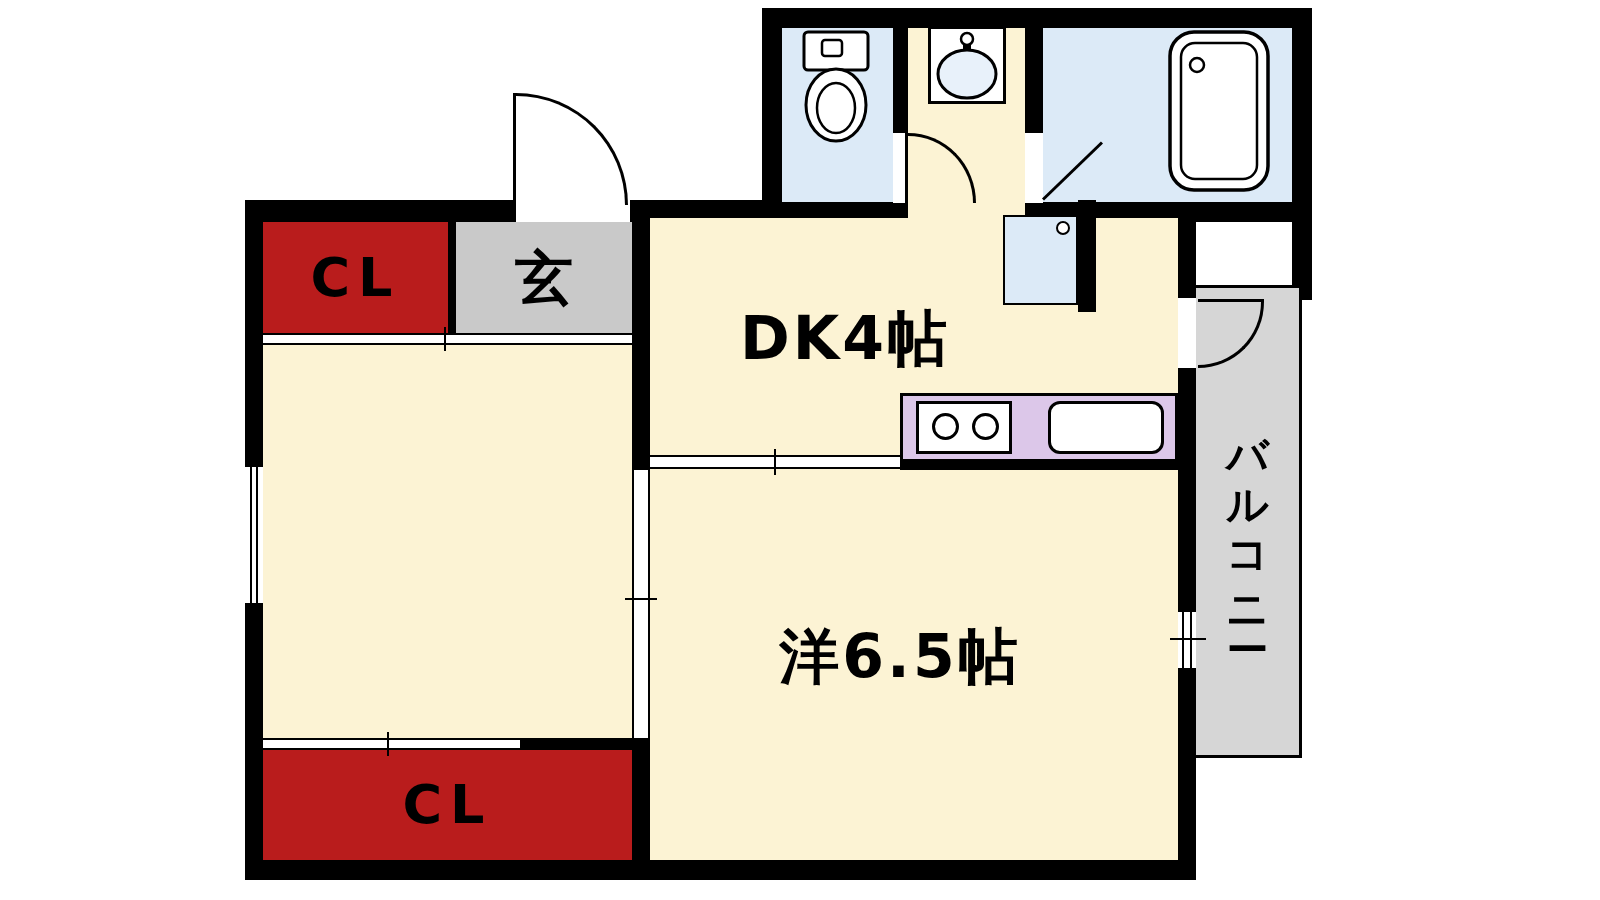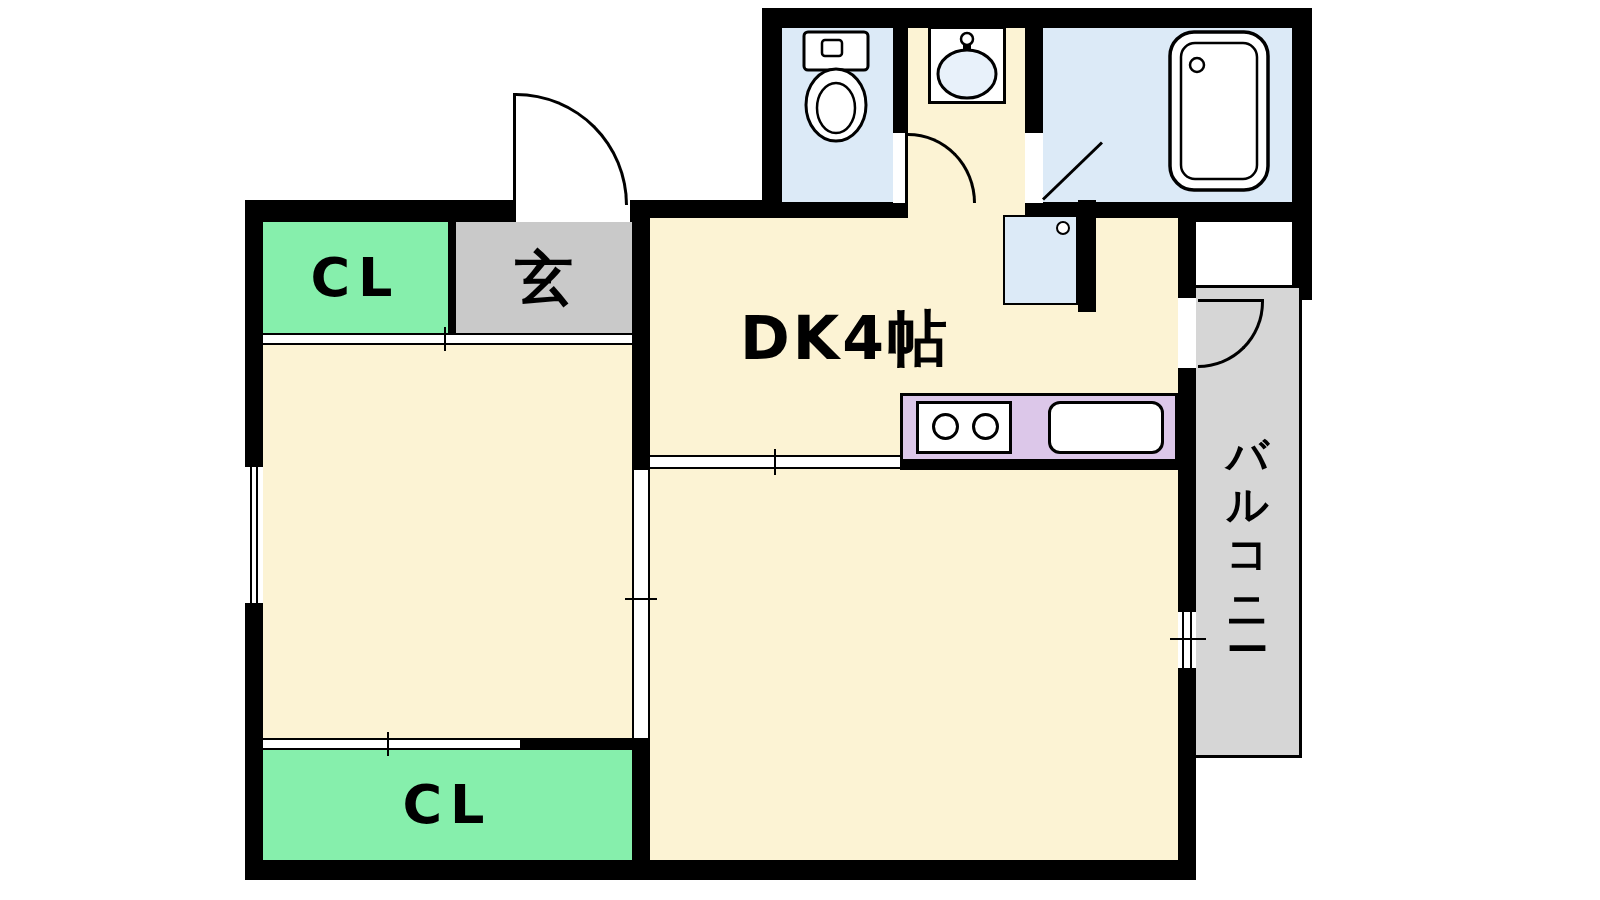--- a/index.html
+++ b/index.html
@@ -2,21 +2,21 @@
 <html><head>
 <meta charset="utf-8">
 <style>
   html,body{margin:0;padding:0;background:#fff;}
   #canvas{position:relative;width:1600px;height:900px;background:#fff;overflow:hidden;
           font-family:"DejaVu Sans",sans-serif;color:#000;}
   .abs{position:absolute;box-sizing:border-box;}
   .wall{background:#000;}
   .white{background:#fff;}
   .room-cream{background:#fcf3d4;}
-  .room-pink{background:#86efac;}
+  .room-pink{background:#b91c1c;}
   .room-gray{background:#c9c9c9;}
   .room-blue{background:#dceaf7;}
   .room-balcony{background:#d6d6d6;border-top:3px solid #000;border-right:3px solid #000;border-bottom:3px solid #000;}
   .flexc{display:flex;align-items:center;justify-content:center;}
   .lbl{font-weight:600;line-height:1;white-space:nowrap;}
   .lbl-big{font-size:60px;letter-spacing:3px;}
   .lbl-cl{font-size:54px;letter-spacing:8px;}
   .lbl-gen{font-size:58px;}
   .lbl-balcony{writing-mode:vertical-rl;font-size:42px;letter-spacing:7px;font-weight:600;}
   .slide-h{background:#fff;border-top:2px solid #000;border-bottom:2px solid #000;}
@@ -122,14 +122,17 @@
 
   <svg class="abs" style="left:1168px;top:30px;" width="102" height="162" viewBox="0 0 102 162">
     <rect x="2" y="2" width="98" height="158" rx="24" fill="#fff" stroke="#000" stroke-width="3.5"></rect>
     <rect x="13" y="13" width="76" height="136" rx="14" fill="none" stroke="#000" stroke-width="2.5"></rect>
     <circle cx="29" cy="35" r="7" fill="none" stroke="#000" stroke-width="2.5"></circle>
   </svg>
 
   <div class="abs flexc" style="left:690px;top:295px;width:310px;height:85px;">
     <span class="lbl lbl-big">DK4帖</span>
   </div>
+  <div class="abs flexc" style="left:740px;top:613px;width:320px;height:85px;">
+    <span class="lbl lbl-big">洋6.5帖</span>
+  </div>
 
 </div>
 
 </body></html>

